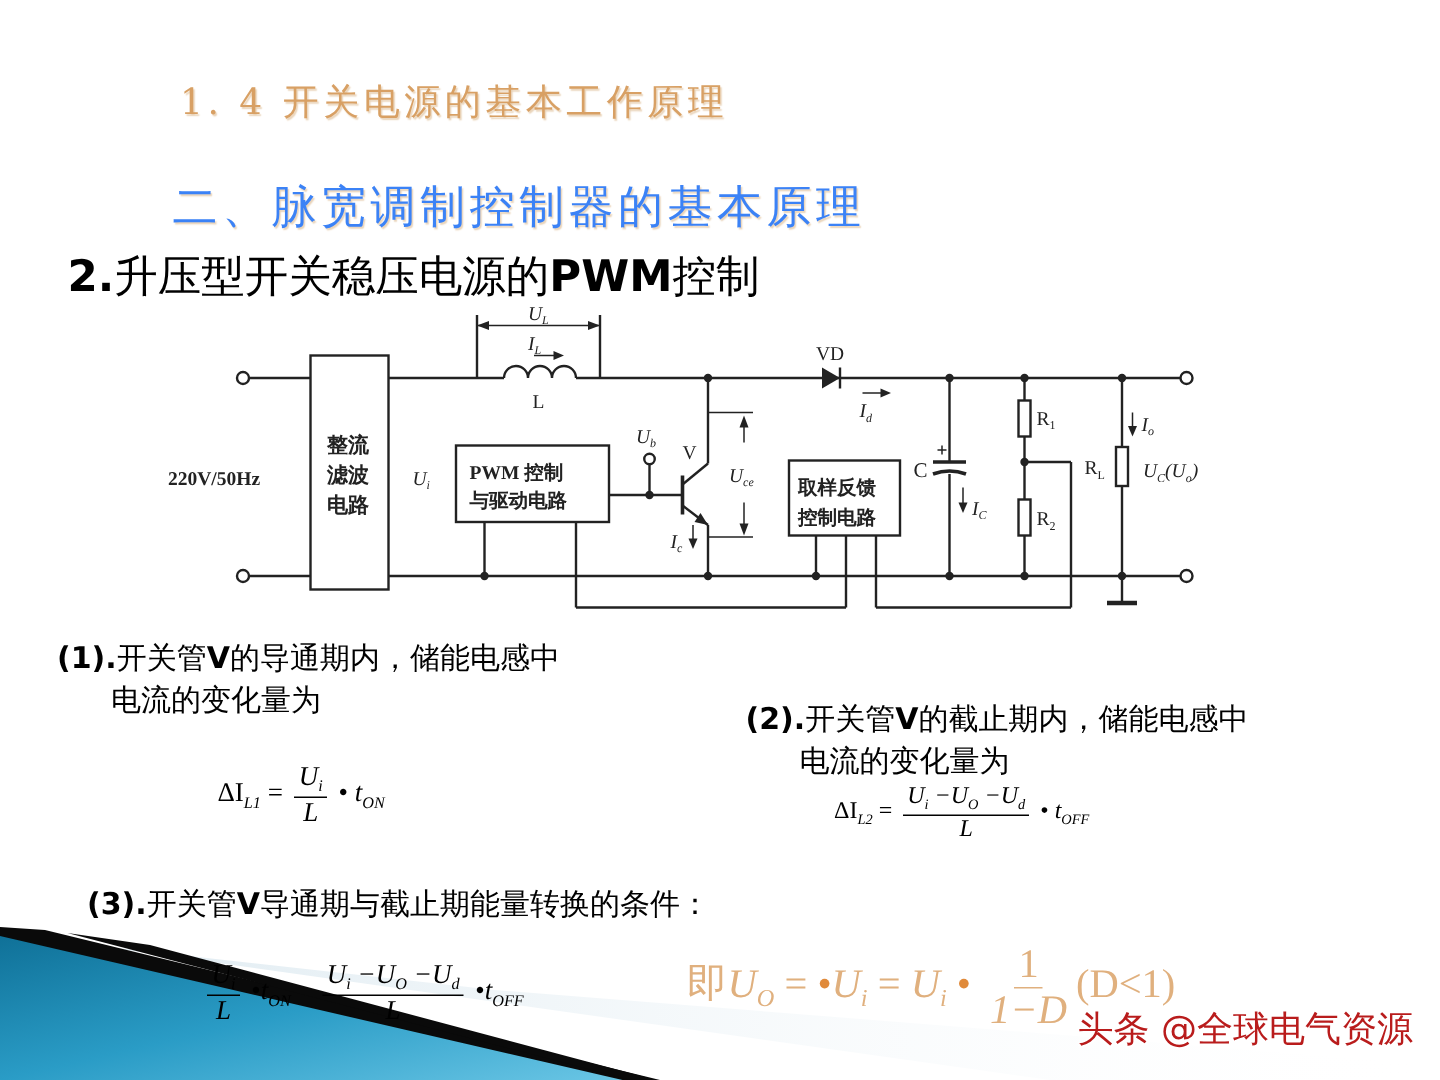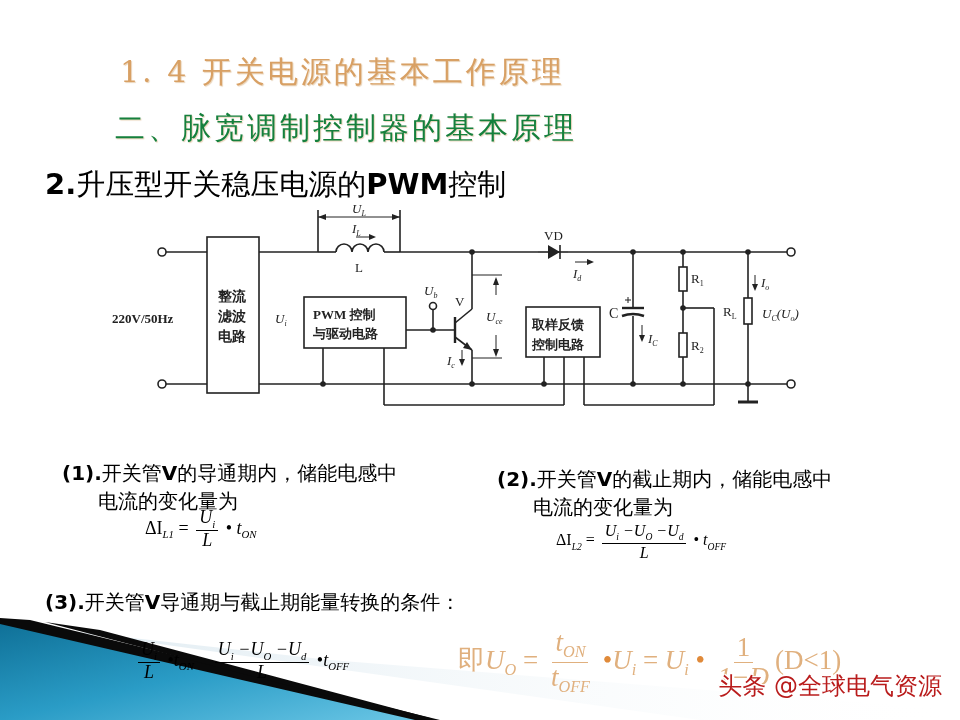--- a/index.html
+++ b/index.html
@@ -3,26 +3,26 @@
 <meta charset="utf-8">
 <style>
   html, body { margin: 0; padding: 0; }
   body {
     width: 960px; height: 720px; position: relative; overflow: hidden;
     background: #ffffff;
     font-family: "DejaVu Sans", sans-serif;
   }
   .abs { position: absolute; }
   .title1 {
-    left: 120px; top: 52px; font-size: 30px; color: #d8a064;
+    left: 120px; top: 52px; font-size: 24px; color: #d8a064;
     font-family: "DejaVu Serif", serif; letter-spacing: 3px;
     text-shadow: 1px 1px 1px #e9d3b8;
   }
   .title2 {
-    left: 115px; top: 108px; font-size: 30px; color: #15803d;
+    left: 115px; top: 118px; font-size: 30px; color: #3b82f6;
     font-family: "DejaVu Serif", serif; letter-spacing: 3px;
     text-shadow: 1px 1px 1px #e9d3b8;
   }
   .subhead {
     left: 45px; top: 165px; font-size: 29px; color: #000;
     font-family: "DejaVu Serif", serif;
   }
   .subhead b, .item b { font-family: "DejaVu Sans", sans-serif; font-weight: bold; }
   .item { font-size: 20px; color: #000; font-family: "DejaVu Serif", serif; line-height: 28px; }
   .item .indent { display: block; padding-left: 36px; }
@@ -200,21 +200,21 @@
     <text x="509" y="123" font-size="14">C</text>
     <text x="548" y="148" font-style="italic"><tspan>I</tspan><tspan font-size="8" dy="3">C</tspan></text>
     <text x="591" y="88"><tspan>R</tspan><tspan font-size="8" dy="3">1</tspan></text>
     <text x="591" y="155"><tspan>R</tspan><tspan font-size="8" dy="3">2</tspan></text>
     <text x="623" y="121"><tspan>R</tspan><tspan font-size="8" dy="3">L</tspan></text>
     <text x="661" y="92" font-style="italic"><tspan>I</tspan><tspan font-size="8" dy="3">o</tspan></text>
     <text x="662" y="123" font-style="italic"><tspan>U</tspan><tspan font-size="8" dy="3">C</tspan><tspan dy="-3">(U</tspan><tspan font-size="8" dy="3">o</tspan><tspan dy="-3">)</tspan></text>
   </g>
 </svg>
 
-<div class="abs item" style="left:38px;top:459px;margin-left:24px;">
+<div class="abs item" style="left:38px;top:424px;">
   <b>(1).</b><span>开关管</span><b>V</b><span>的导通期内，储能电感中</span>
   <span class="indent">电流的变化量为</span>
 </div>
 <div class="abs formula" style="left:145px;top:508px;font-size:18px;">
   <span class="upright">ΔI</span><sub>L1</sub>
   <span class="upright">=</span>
   <span class="frac">
       <span class="num"><span>U</span><sub>i</sub></span>
       <span class="den">L</span>
     </span>
@@ -230,45 +230,41 @@
   <span class="upright">ΔI</span><sub>L2</sub>
   <span class="upright">=</span>
   <span class="frac">
       <span class="num"><span>U</span><sub>i</sub><span> −U</span><sub>O</sub><span> −U</span><sub>d</sub></span>
       <span class="den">L</span>
     </span>
   <span class="dot">•</span>
   <span>t</span><sub>OFF</sub>
 </div>
 
-<div class="abs item" style="left:45px;top:588px;text-align:center;">
+<div class="abs item" style="left:58px;top:588px;text-align:center;">
   <b>(3).</b><span>开关管</span><b>V</b><span>导通期与截止期能量转换的条件：</span>
 </div>
 
 <div class="abs formula" style="left:135px;top:640px;font-size:18px;">
   <span class="frac">
       <span class="num"><span>U</span><sub>i</sub></span>
       <span class="den">L</span>
     </span>
   <span class="dot">•</span><span>t</span><sub>ON</sub>
   &nbsp;&nbsp;
   <span class="frac">
       <span class="num"><span>U</span><sub>i</sub><span> −U</span><sub>O</sub><span> −U</span><sub>d</sub></span>
       <span class="den">L</span>
     </span>
   <span class="dot">•</span><span>t</span><sub>OFF</sub>
 </div>
 
 <div class="abs formula orange" style="left:458px;top:628px;font-size:27px;">
   <span class="upright">即</span><span>U</span><sub>O</sub>
   <span class="upright">=</span>
-  <span class="frac">
-      <span class="num"><span>t</span><sub>ON</sub></span>
-      <span class="den"><span>t</span><sub>OFF</sub></span>
-    </span>
   <span class="dot">•</span><span>U</span><sub>i</sub>
   <span class="upright">=</span>
   <span>U</span><sub>i</sub>
   <span class="dot">•</span>
   <span class="frac">
       <span class="num upright">1</span>
       <span class="den">1−D</span>
     </span><span class="upright">(D&lt;1)</span>
 </div>
 

